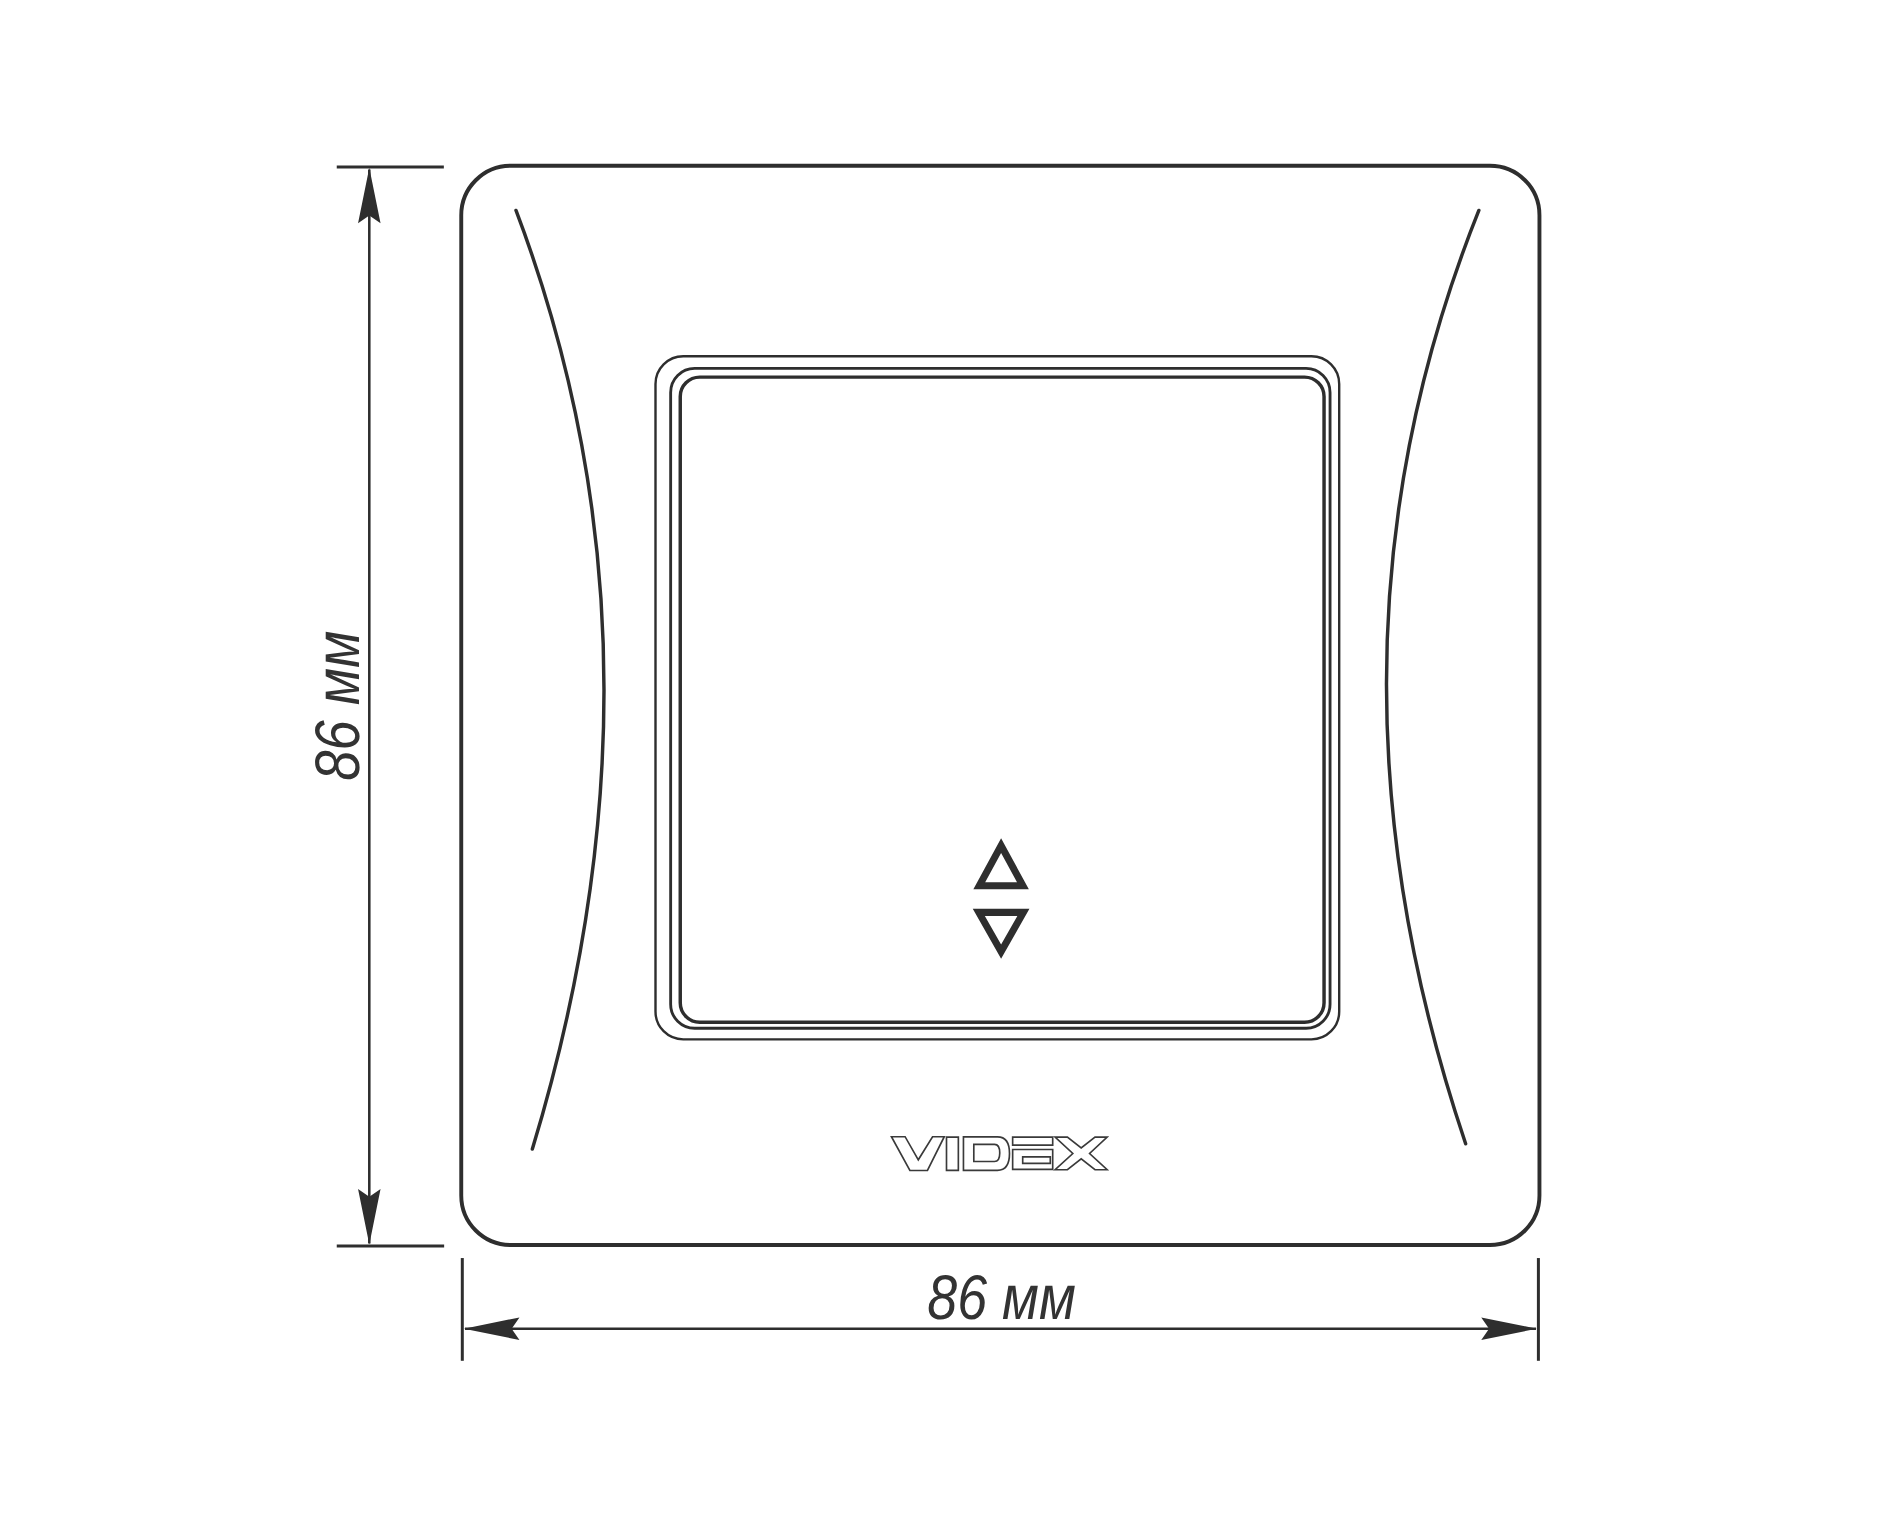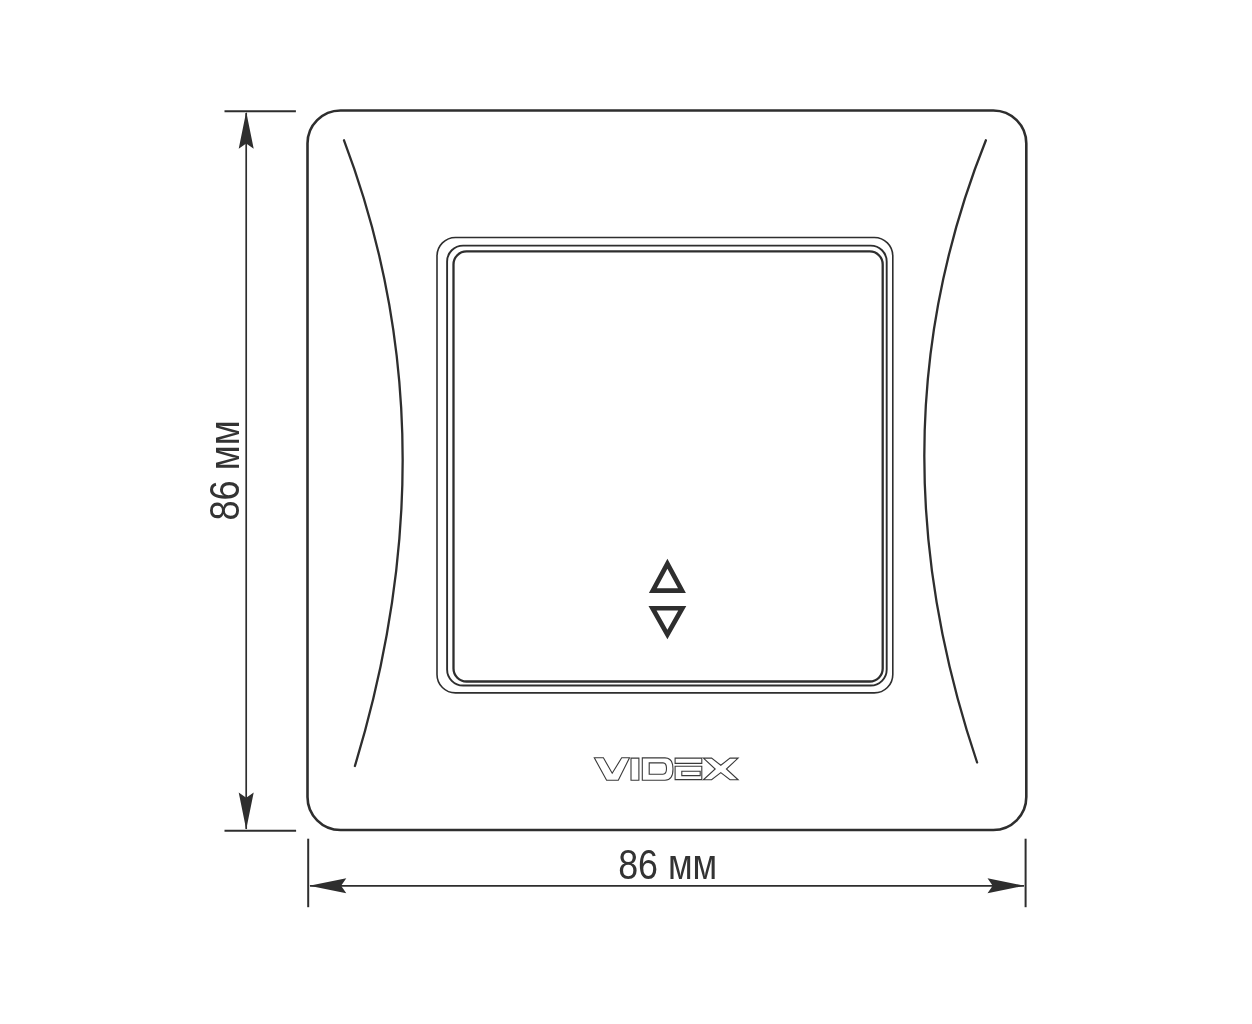--- a/index.html
+++ b/index.html
@@ -1,16 +1,16 @@
 <!DOCTYPE html>
 <html><head>
 <meta charset="utf-8">
 <style>
   html,body{margin:0;padding:0;background:#ffffff;}
-  .page{width:1082px;height:1024px;position:relative;background:#ffffff;overflow:hidden;}
+  .page{width:1082px;height:1024px;position:relative;background:#ffffff;overflow:hidden;font-style:italic;}
   svg{position:absolute;left:0;top:0;}
   text{font-family:"Liberation Sans", sans-serif;fill:#333333;}
 </style>
 </head>
 <body>
 <div class="page">
 <svg width="1252" height="1024" viewBox="0 0 1252 1024">
 
   <rect x="307.5" y="110.5" width="718.8" height="719.5" rx="33" ry="33" fill="#ffffff" stroke="#2e2e2e" stroke-width="2.6"></rect>
 

